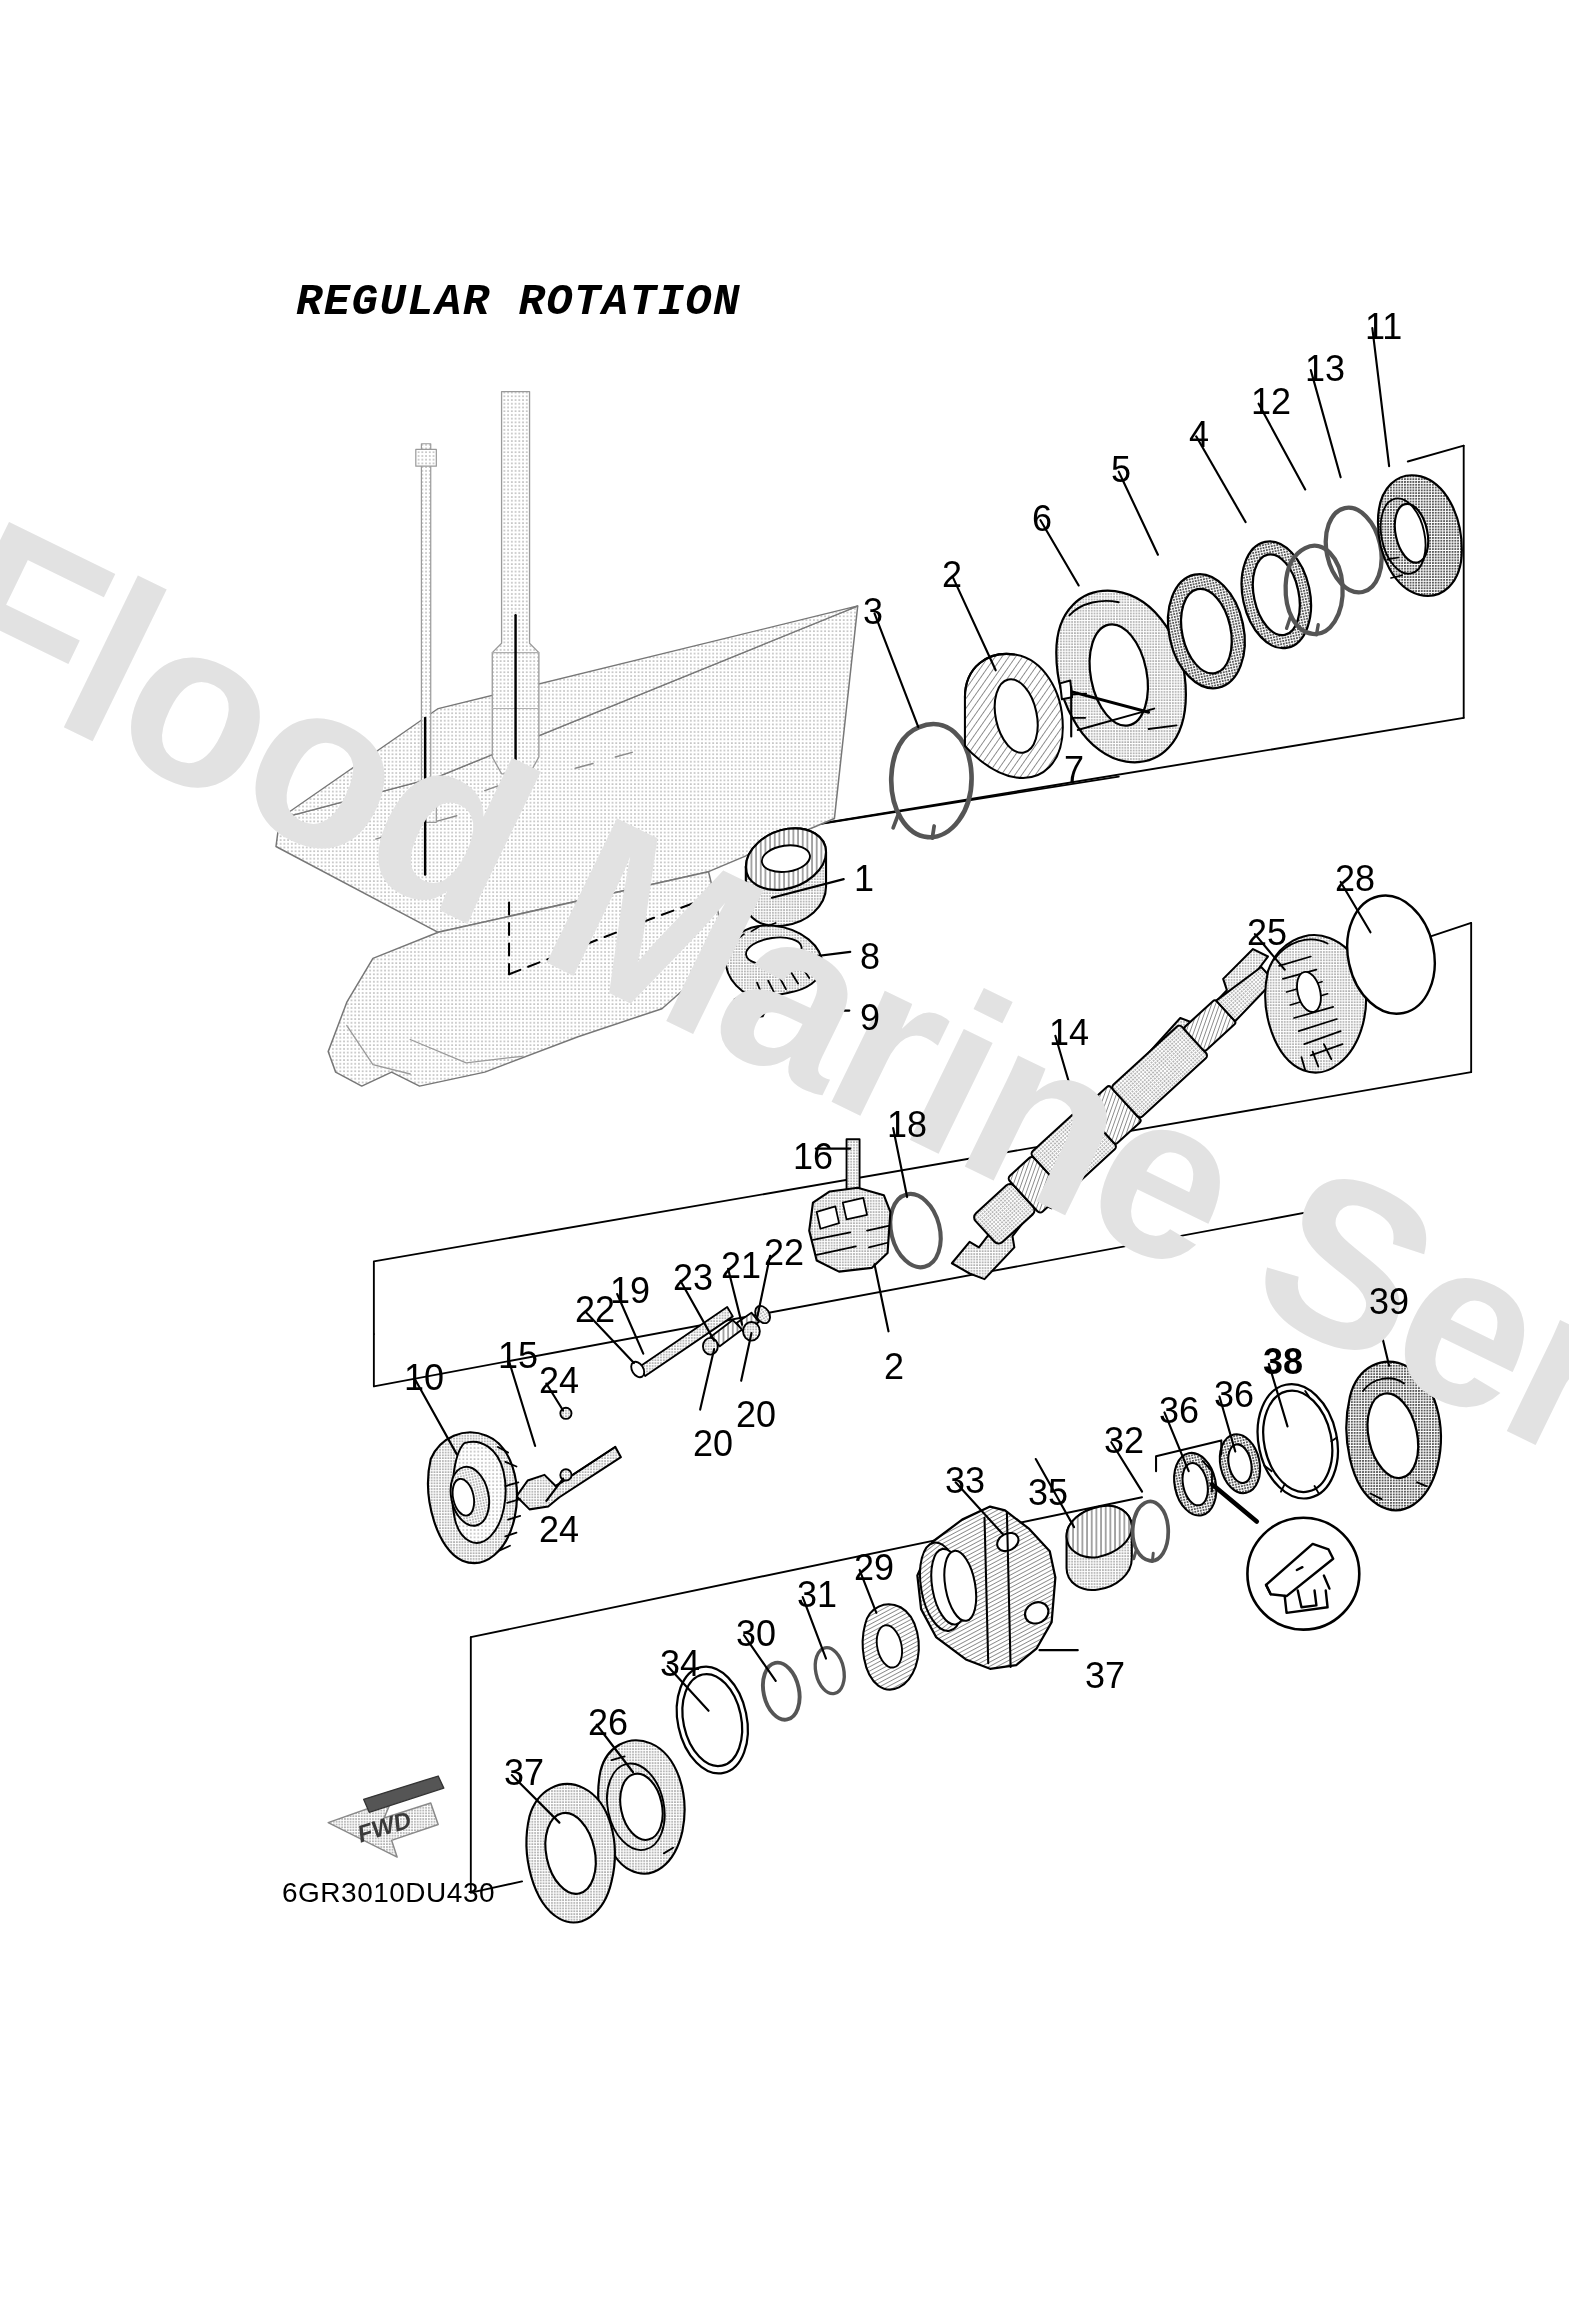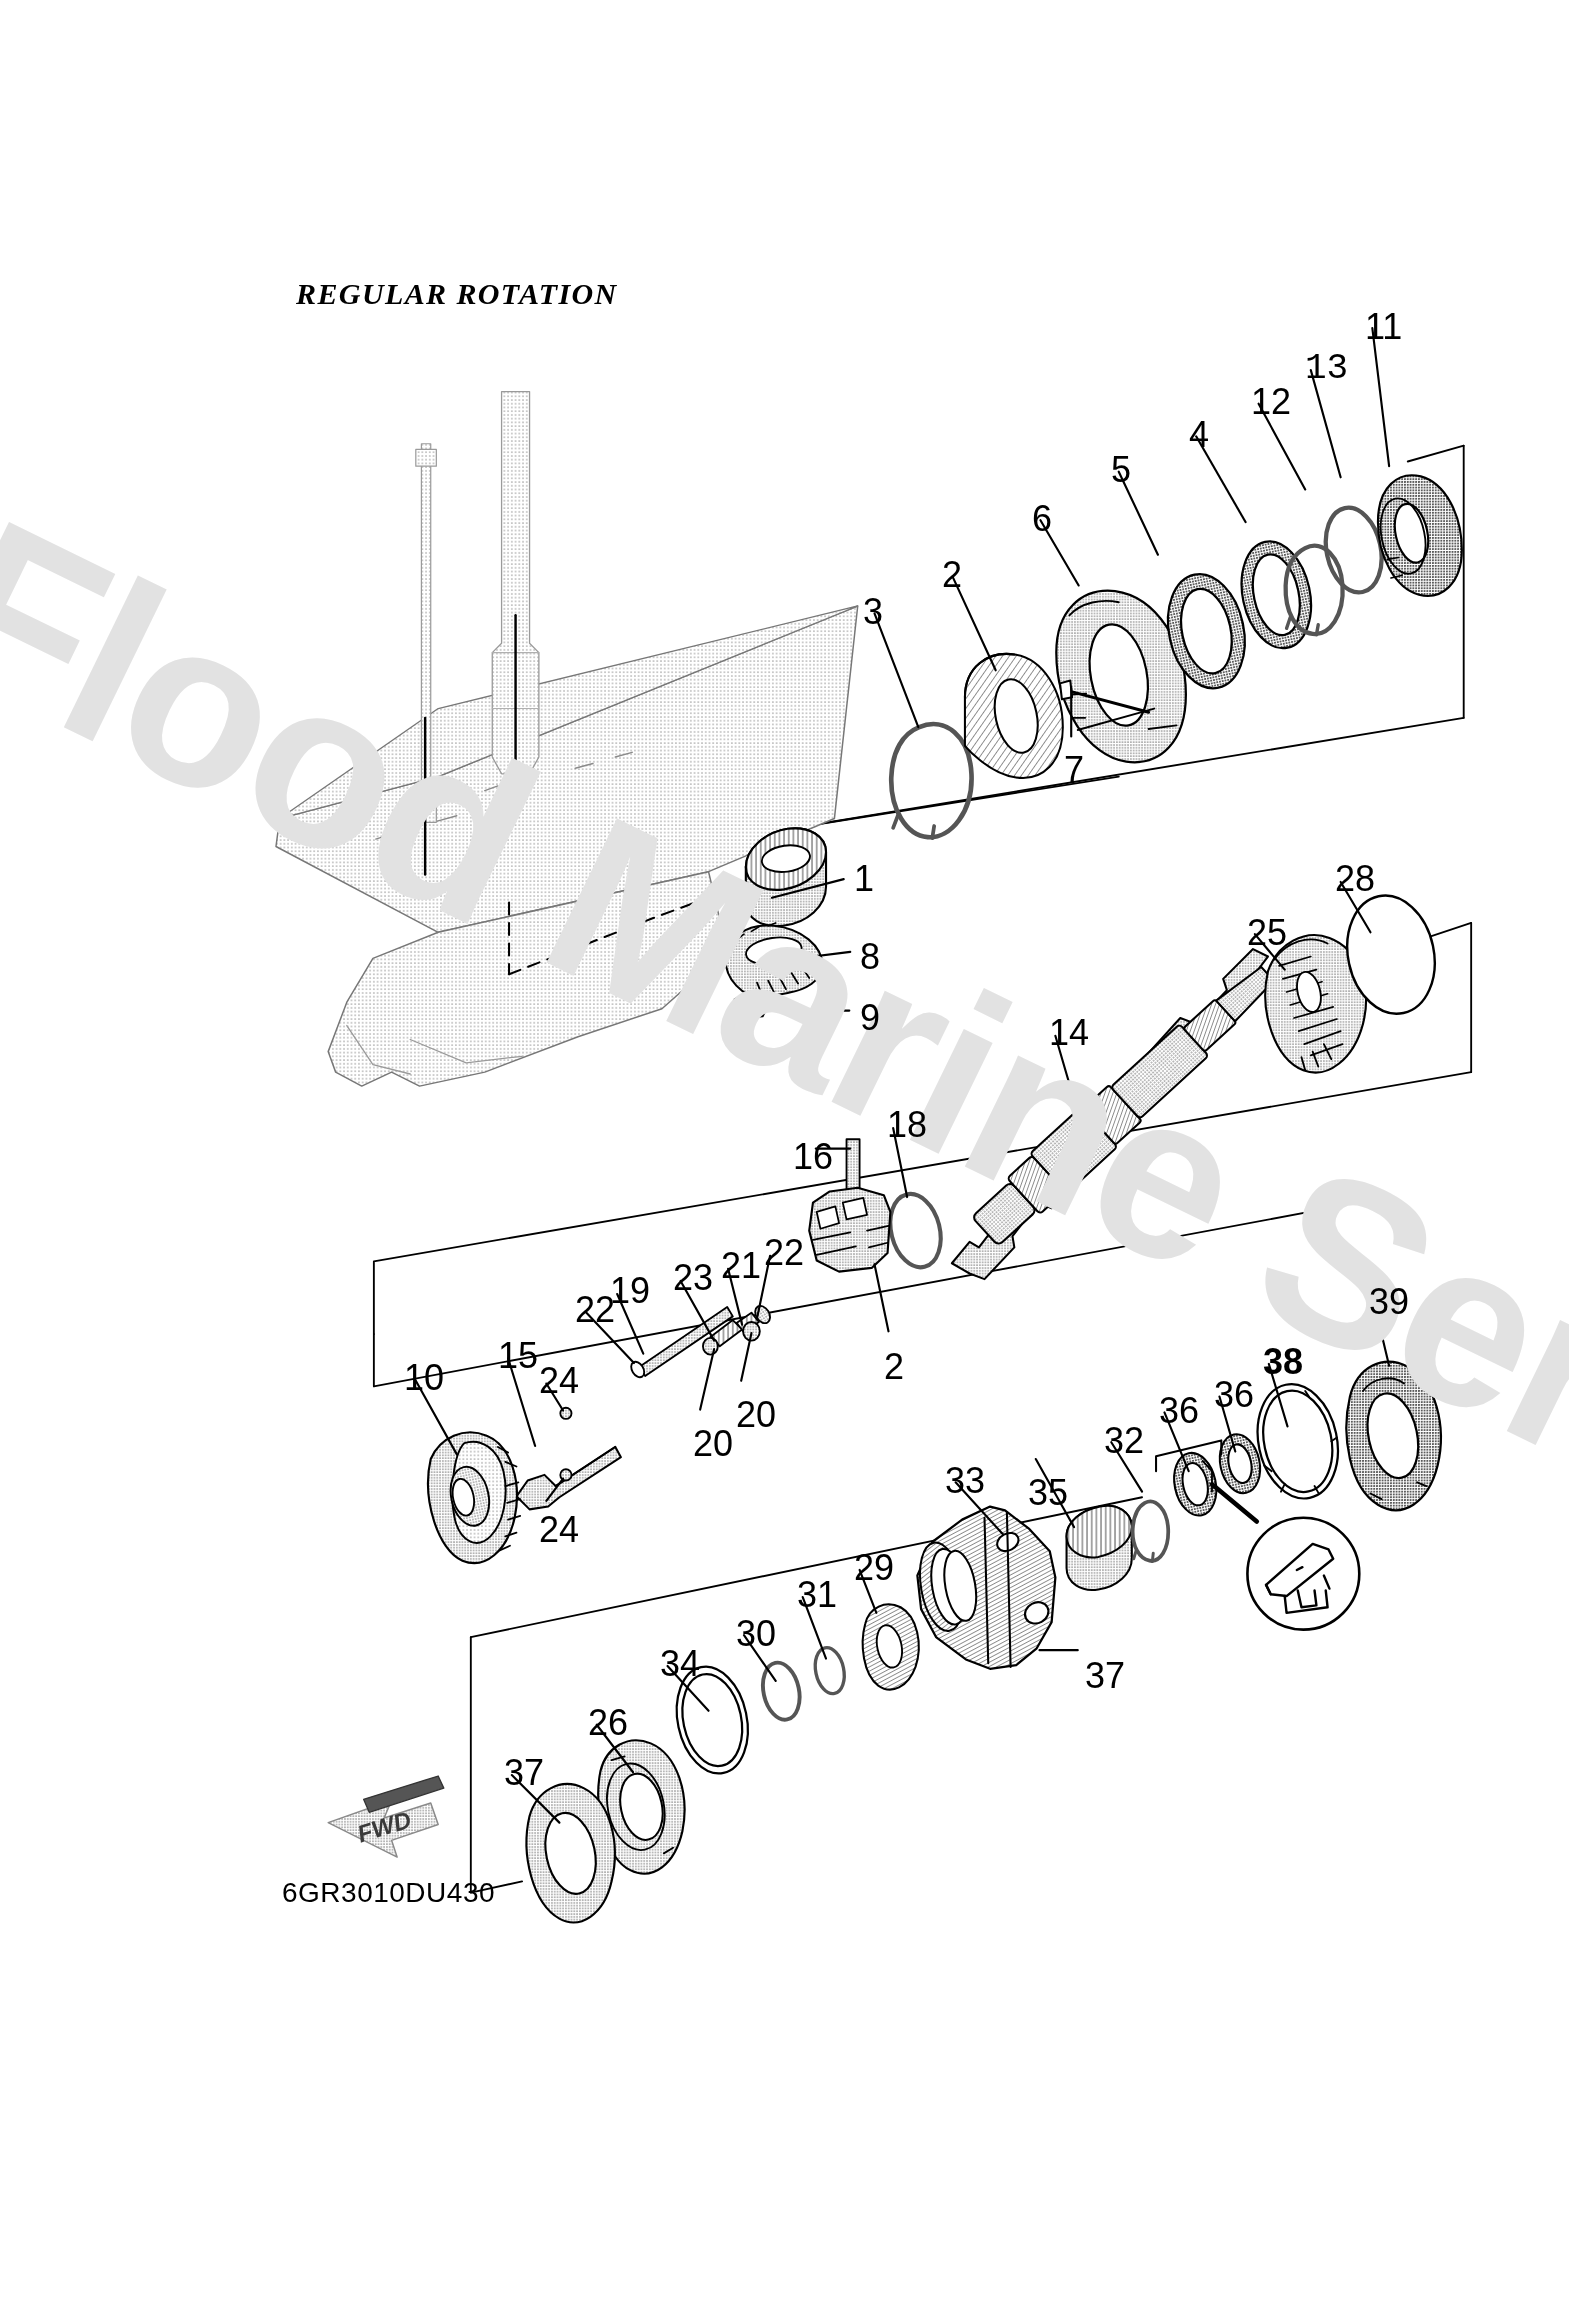--- a/index.html
+++ b/index.html
@@ -34,24 +34,24 @@
     transform: rotate(26deg);
     transform-origin: left top;
     user-select: none;
     pointer-events: none;
     z-index: 1;
   }
   #title {
     position: absolute;
     left: 296px;
     top: 277px;
-    font-family: Liberation Serif, serif;
+    font-family: Liberation Mono, monospace;
     font-style: italic;
     font-weight: bold;
-    font-size: 30px;
+    font-size: 44px;
     letter-spacing: 1.4px;
     color: #000;
     z-index: 6;
   }
   #partno {
     position: absolute;
     left: 282px;
     top: 1877px;
     font-family: "Liberation Sans", sans-serif;
     font-size: 28px;
@@ -508,21 +508,21 @@
       <div class="callout" style="left: 863px; top: 594px;">3</div>
       <div class="callout" style="left: 1189px; top: 417px;">4</div>
       <div class="callout" style="left: 1111px; top: 452px;">5</div>
       <div class="callout" style="left: 1032px; top: 501px;">6</div>
       <div class="callout" style="left: 1064px; top: 752px;">7</div>
       <div class="callout" style="left: 860px; top: 939px;">8</div>
       <div class="callout" style="left: 860px; top: 1000px;">9</div>
       <div class="callout" style="left: 404px; top: 1360px;">10</div>
       <div class="callout" style="left: 1365px; top: 309px;">11</div>
       <div class="callout" style="left: 1251px; top: 384px;">12</div>
-      <div class="callout" style="left: 1305px; top: 351px; font-family: Liberation Mono, monospace;">13</div>
+      <div class="callout" style="left: 1305px; top: 351px;">13</div>
       <div class="callout" style="left: 1049px; top: 1015px;">14</div>
       <div class="callout" style="left: 498px; top: 1338px;">15</div>
       <div class="callout" style="left: 793px; top: 1139px;">16</div>
       <div class="callout" style="left: 884px; top: 1349px;">2</div>
       <div class="callout" style="left: 887px; top: 1107px;">18</div>
       <div class="callout" style="left: 610px; top: 1273px;">19</div>
       <div class="callout" style="left: 693px; top: 1426px;">20</div>
       <div class="callout" style="left: 736px; top: 1397px;">20</div>
       <div class="callout" style="left: 721px; top: 1248px;">21</div>
       <div class="callout" style="left: 575px; top: 1292px;">22</div>

